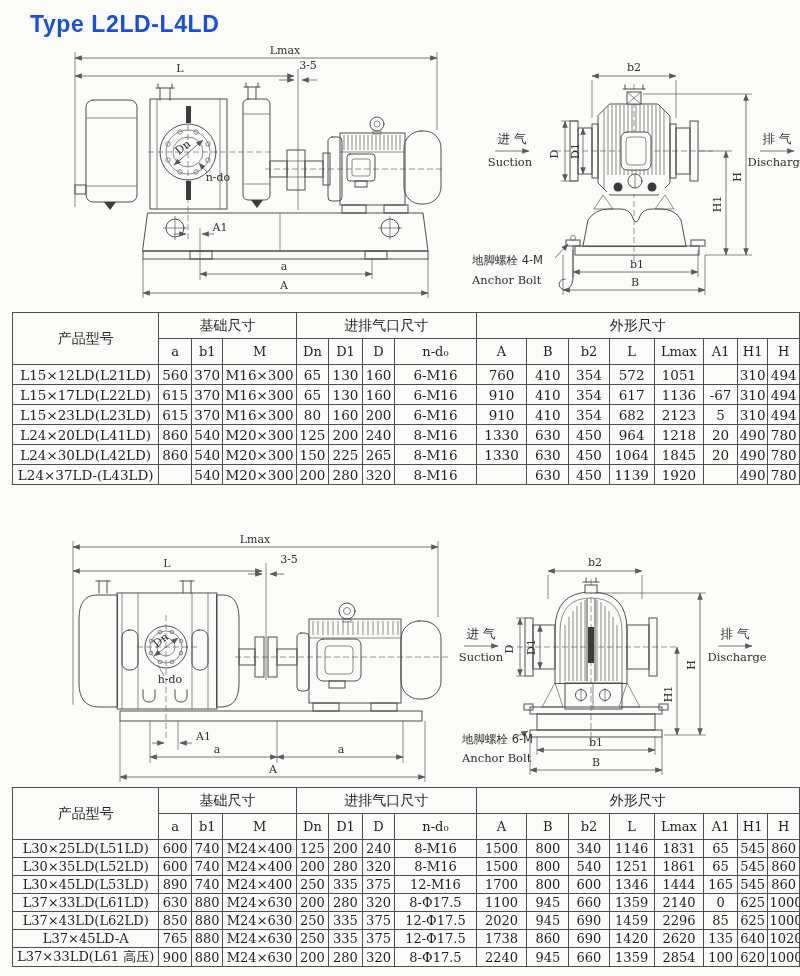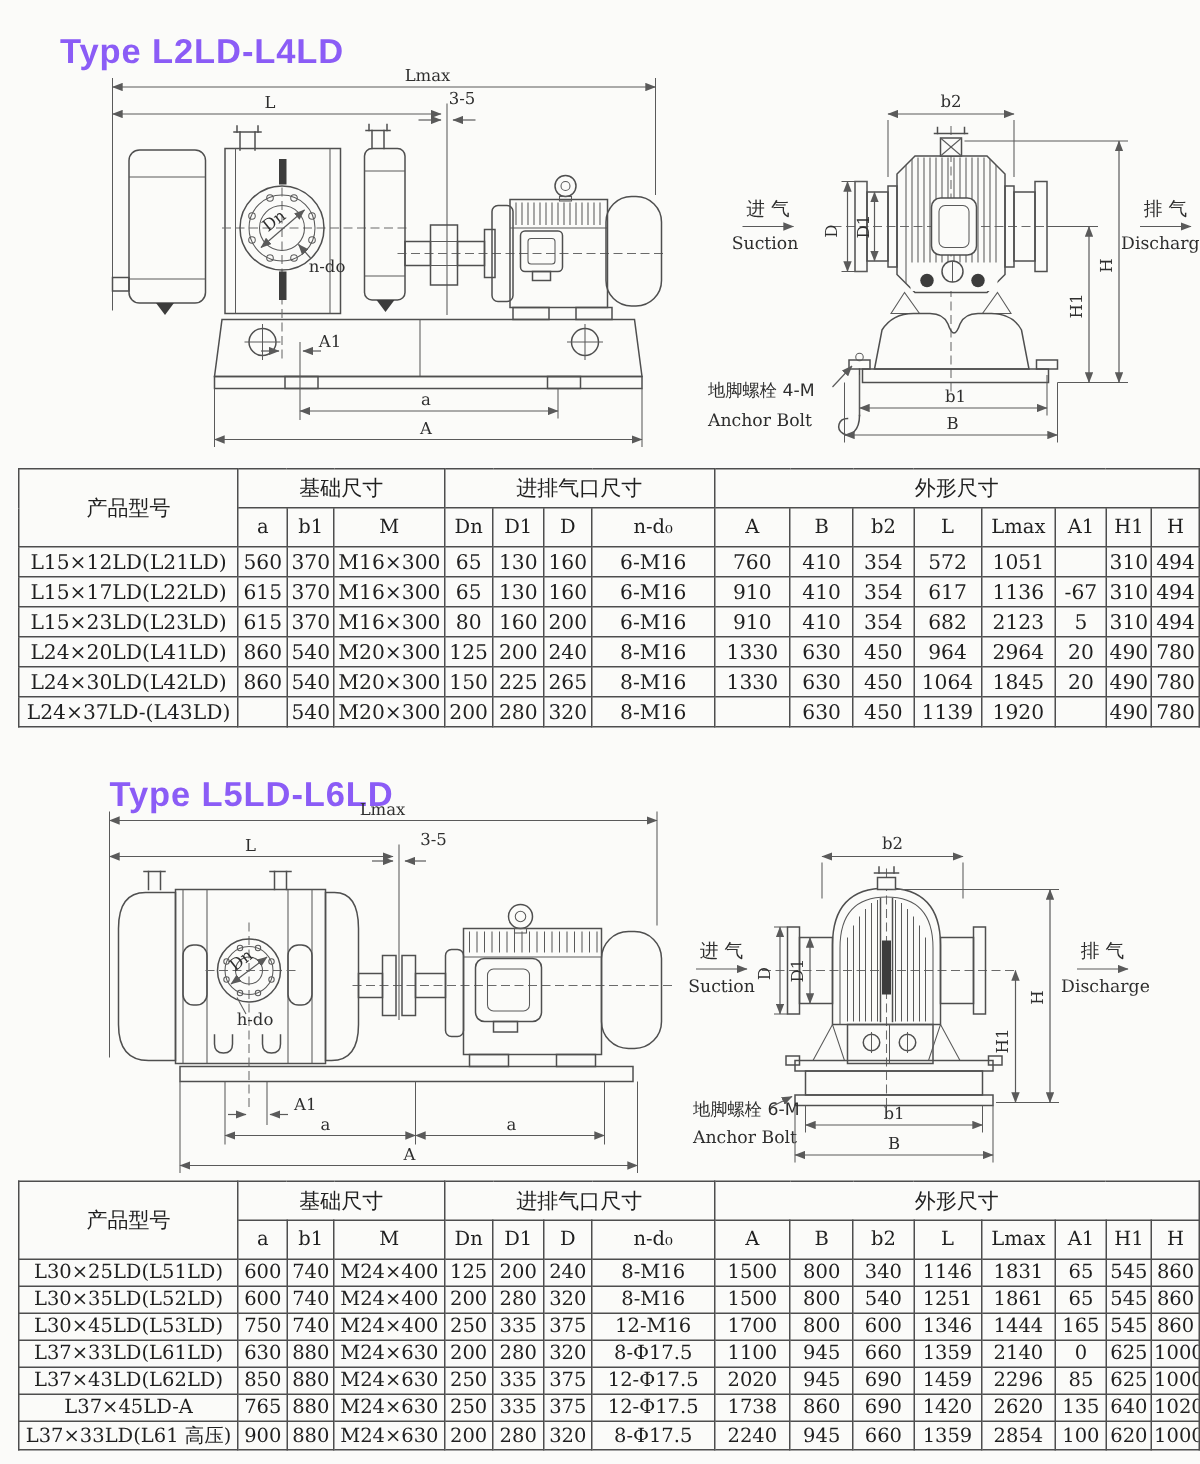--- a/index.html
+++ b/index.html
@@ -1,19 +1,19 @@
 <!DOCTYPE html>
 <html><head>
 <meta charset="utf-8">
 <style>
   html,body{margin:0;padding:0;background:#e9e9e7;}
   .page{position:relative;width:800px;height:976px;background:#fbfbf9;overflow:hidden;
         font-family:"Liberation Sans",sans-serif;}
-  .title{position:absolute;margin:18px;font:700 23px "Liberation Sans",sans-serif;
-         color:#8b5cf6;letter-spacing:.6px;}
+  .title{position:absolute;margin:8px;font:700 23px "Liberation Sans",sans-serif;
+         color:#1d4ed8;letter-spacing:.6px;}
   #title1{left:22px;top:3px;}
   #title2{left:55px;top:498px;}
   svg{position:absolute;overflow:visible;}
   #svgA{left:60px;top:42px;}
   #svgB{left:455px;top:42px;}
   #svgC{left:55px;top:535px;}
   #svgD{left:450px;top:537px;}
   .ln{stroke:#4f4f4f;stroke-width:1;fill:none;stroke-linecap:square;}
   .thin{stroke:#5a5a5a;stroke-width:.7;fill:none;}
   .dim{stroke:#5a5a5a;stroke-width:.8;fill:none;}
@@ -439,21 +439,21 @@
           <td>540</td>
           <td>M20×300</td>
           <td>125</td>
           <td>200</td>
           <td>240</td>
           <td>8-M16</td>
           <td>1330</td>
           <td>630</td>
           <td>450</td>
           <td>964</td>
-          <td>2964</td>
+          <td>1218</td>
           <td>20</td>
           <td>490</td>
           <td>780</td>
         </tr>
         <tr>
           <td>L24×30LD(L42LD)</td>
           <td>860</td>
           <td>540</td>
           <td>M20×300</td>
           <td>150</td>
@@ -483,21 +483,20 @@
           <td>450</td>
           <td>1139</td>
           <td>1920</td>
           <td></td>
           <td>490</td>
           <td>780</td>
         </tr>
       </tbody>
   </table>
 
-  <h1 class="title" id="title2">Type L5LD-L6LD</h1>
 
   <svg id="svgC" width="405" height="252" viewBox="0 0 405 252">
     <defs>
       <marker id="aC" markerWidth="9" markerHeight="7" refX="8.5" refY="3.5" orient="auto-start-reverse">
         <path d="M0,0 L9,3.5 L0,7 Z" fill="#5a5a5a"></path>
       </marker>
     </defs>
 
     <g>
       <line class="thin" x1="18" y1="6" x2="18" y2="170"></line>
@@ -835,21 +834,21 @@
           <td>800</td>
           <td>540</td>
           <td>1251</td>
           <td>1861</td>
           <td>65</td>
           <td>545</td>
           <td>860</td>
         </tr>
         <tr>
           <td>L30×45LD(L53LD)</td>
-          <td>750</td>
+          <td>890</td>
           <td>740</td>
           <td>M24×400</td>
           <td>250</td>
           <td>335</td>
           <td>375</td>
           <td>12-M16</td>
           <td>1700</td>
           <td>800</td>
           <td>600</td>
           <td>1346</td>

